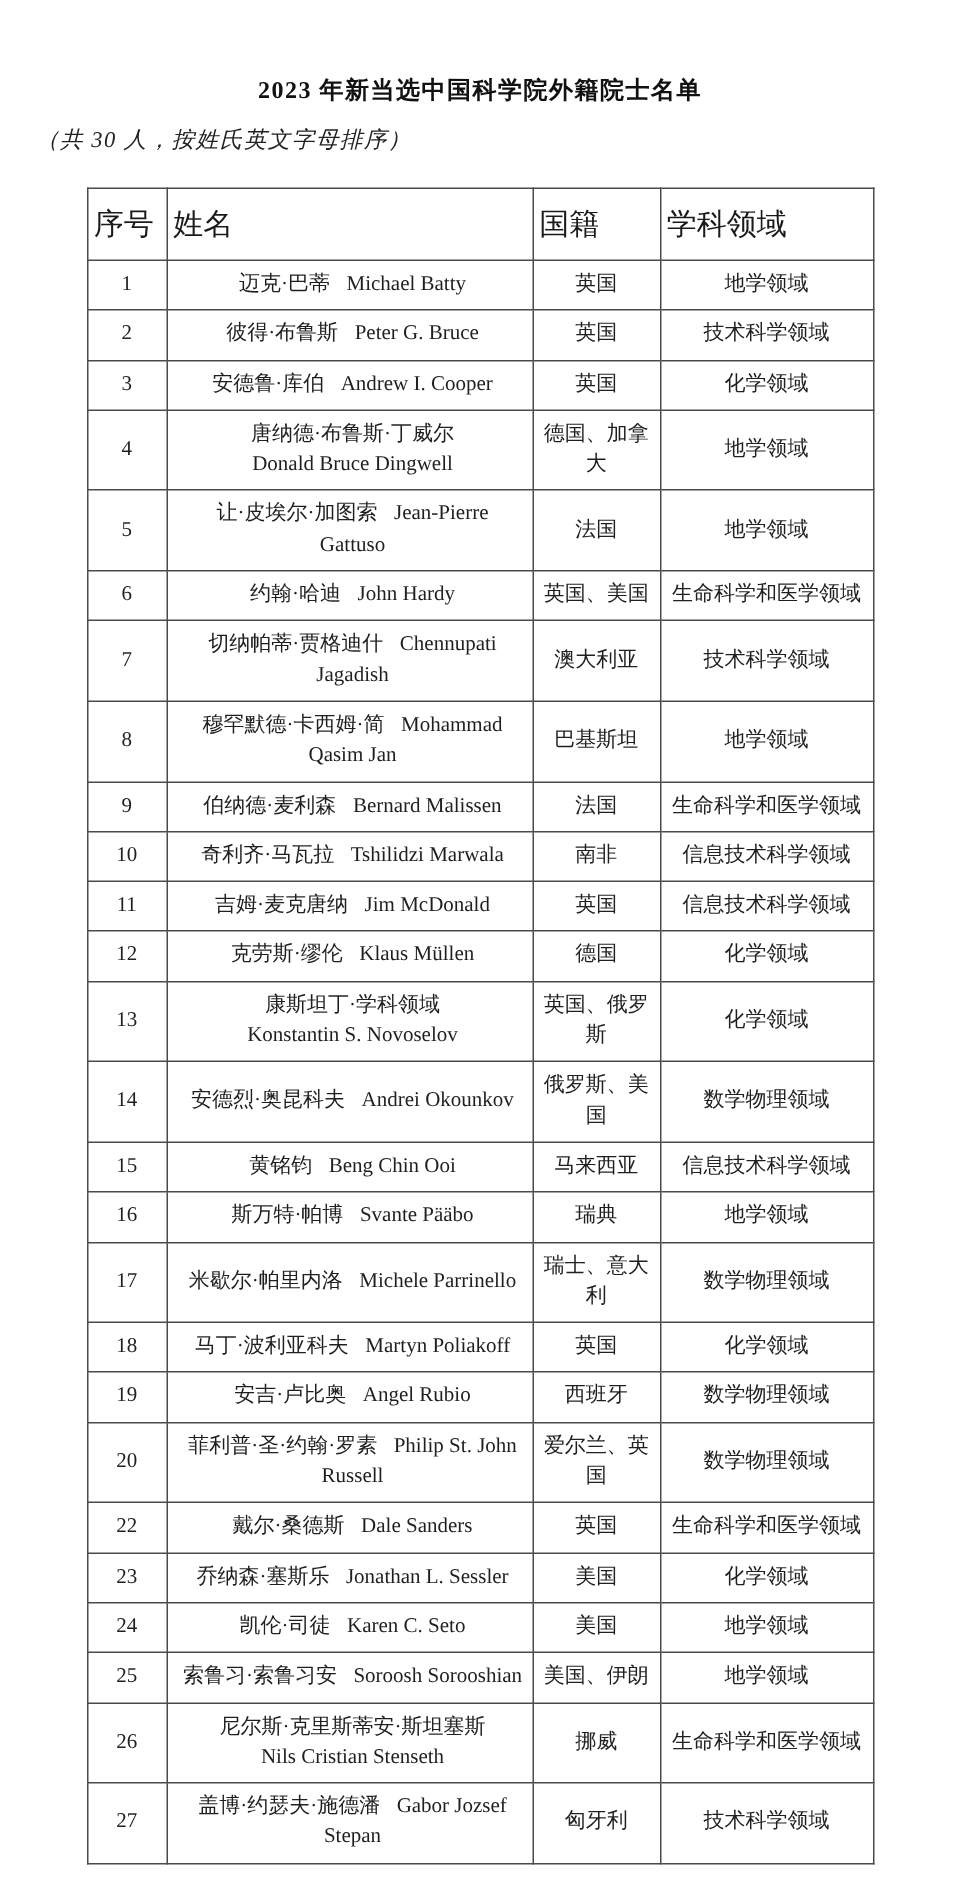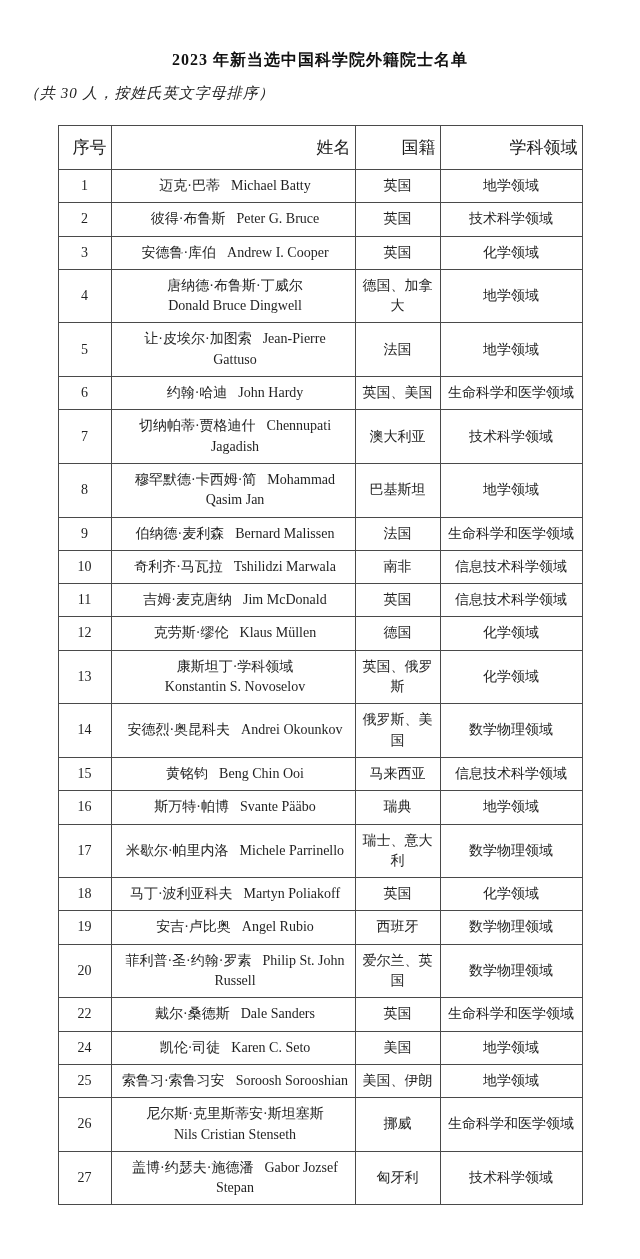--- a/index.html
+++ b/index.html
@@ -48,22 +48,22 @@
   table.roster col.c-nat { width: 85px; }
   table.roster col.c-field { width: 142px; }
   table.roster th, table.roster td {
     border: 1px solid #4a4a4a;
     vertical-align: middle;
     background: #ffffff;
   }
   table.roster th {
     font-family: "Liberation Sans", "DejaVu Sans", sans-serif;
     font-weight: normal;
-    font-size: 17px;
-    text-align: right;
+    font-size: 20px;
+    text-align: left;
     padding: 10px 4px;
     color: #1a1a1a;
   }
   table.roster td {
     padding: 6px 4px;
     line-height: 1.45;
     text-align: center;
     color: #1f1f1f;
   }
   table.roster td.cell-name {
@@ -220,20 +220,26 @@
           <td>爱尔兰、英国</td>
           <td>数学物理领域</td>
         </tr>
         <tr>
           <td>22</td>
           <td class="cell-name"><span class="name-cn">戴尔·桑德斯</span><span class="name-en">Dale Sanders</span></td>
           <td>英国</td>
           <td>生命科学和医学领域</td>
         </tr>
         <tr>
+          <td>23</td>
+          <td class="cell-name"><span class="name-cn">乔纳森·塞斯乐</span><span class="name-en">Jonathan L. Sessler</span></td>
+          <td>美国</td>
+          <td>化学领域</td>
+        </tr>
+        <tr>
           <td>24</td>
           <td class="cell-name"><span class="name-cn">凯伦·司徒</span><span class="name-en">Karen C. Seto</span></td>
           <td>美国</td>
           <td>地学领域</td>
         </tr>
         <tr>
           <td>25</td>
           <td class="cell-name"><span class="name-cn">索鲁习·索鲁习安</span><span class="name-en">Soroosh Sorooshian</span></td>
           <td>美国、伊朗</td>
           <td>地学领域</td>

